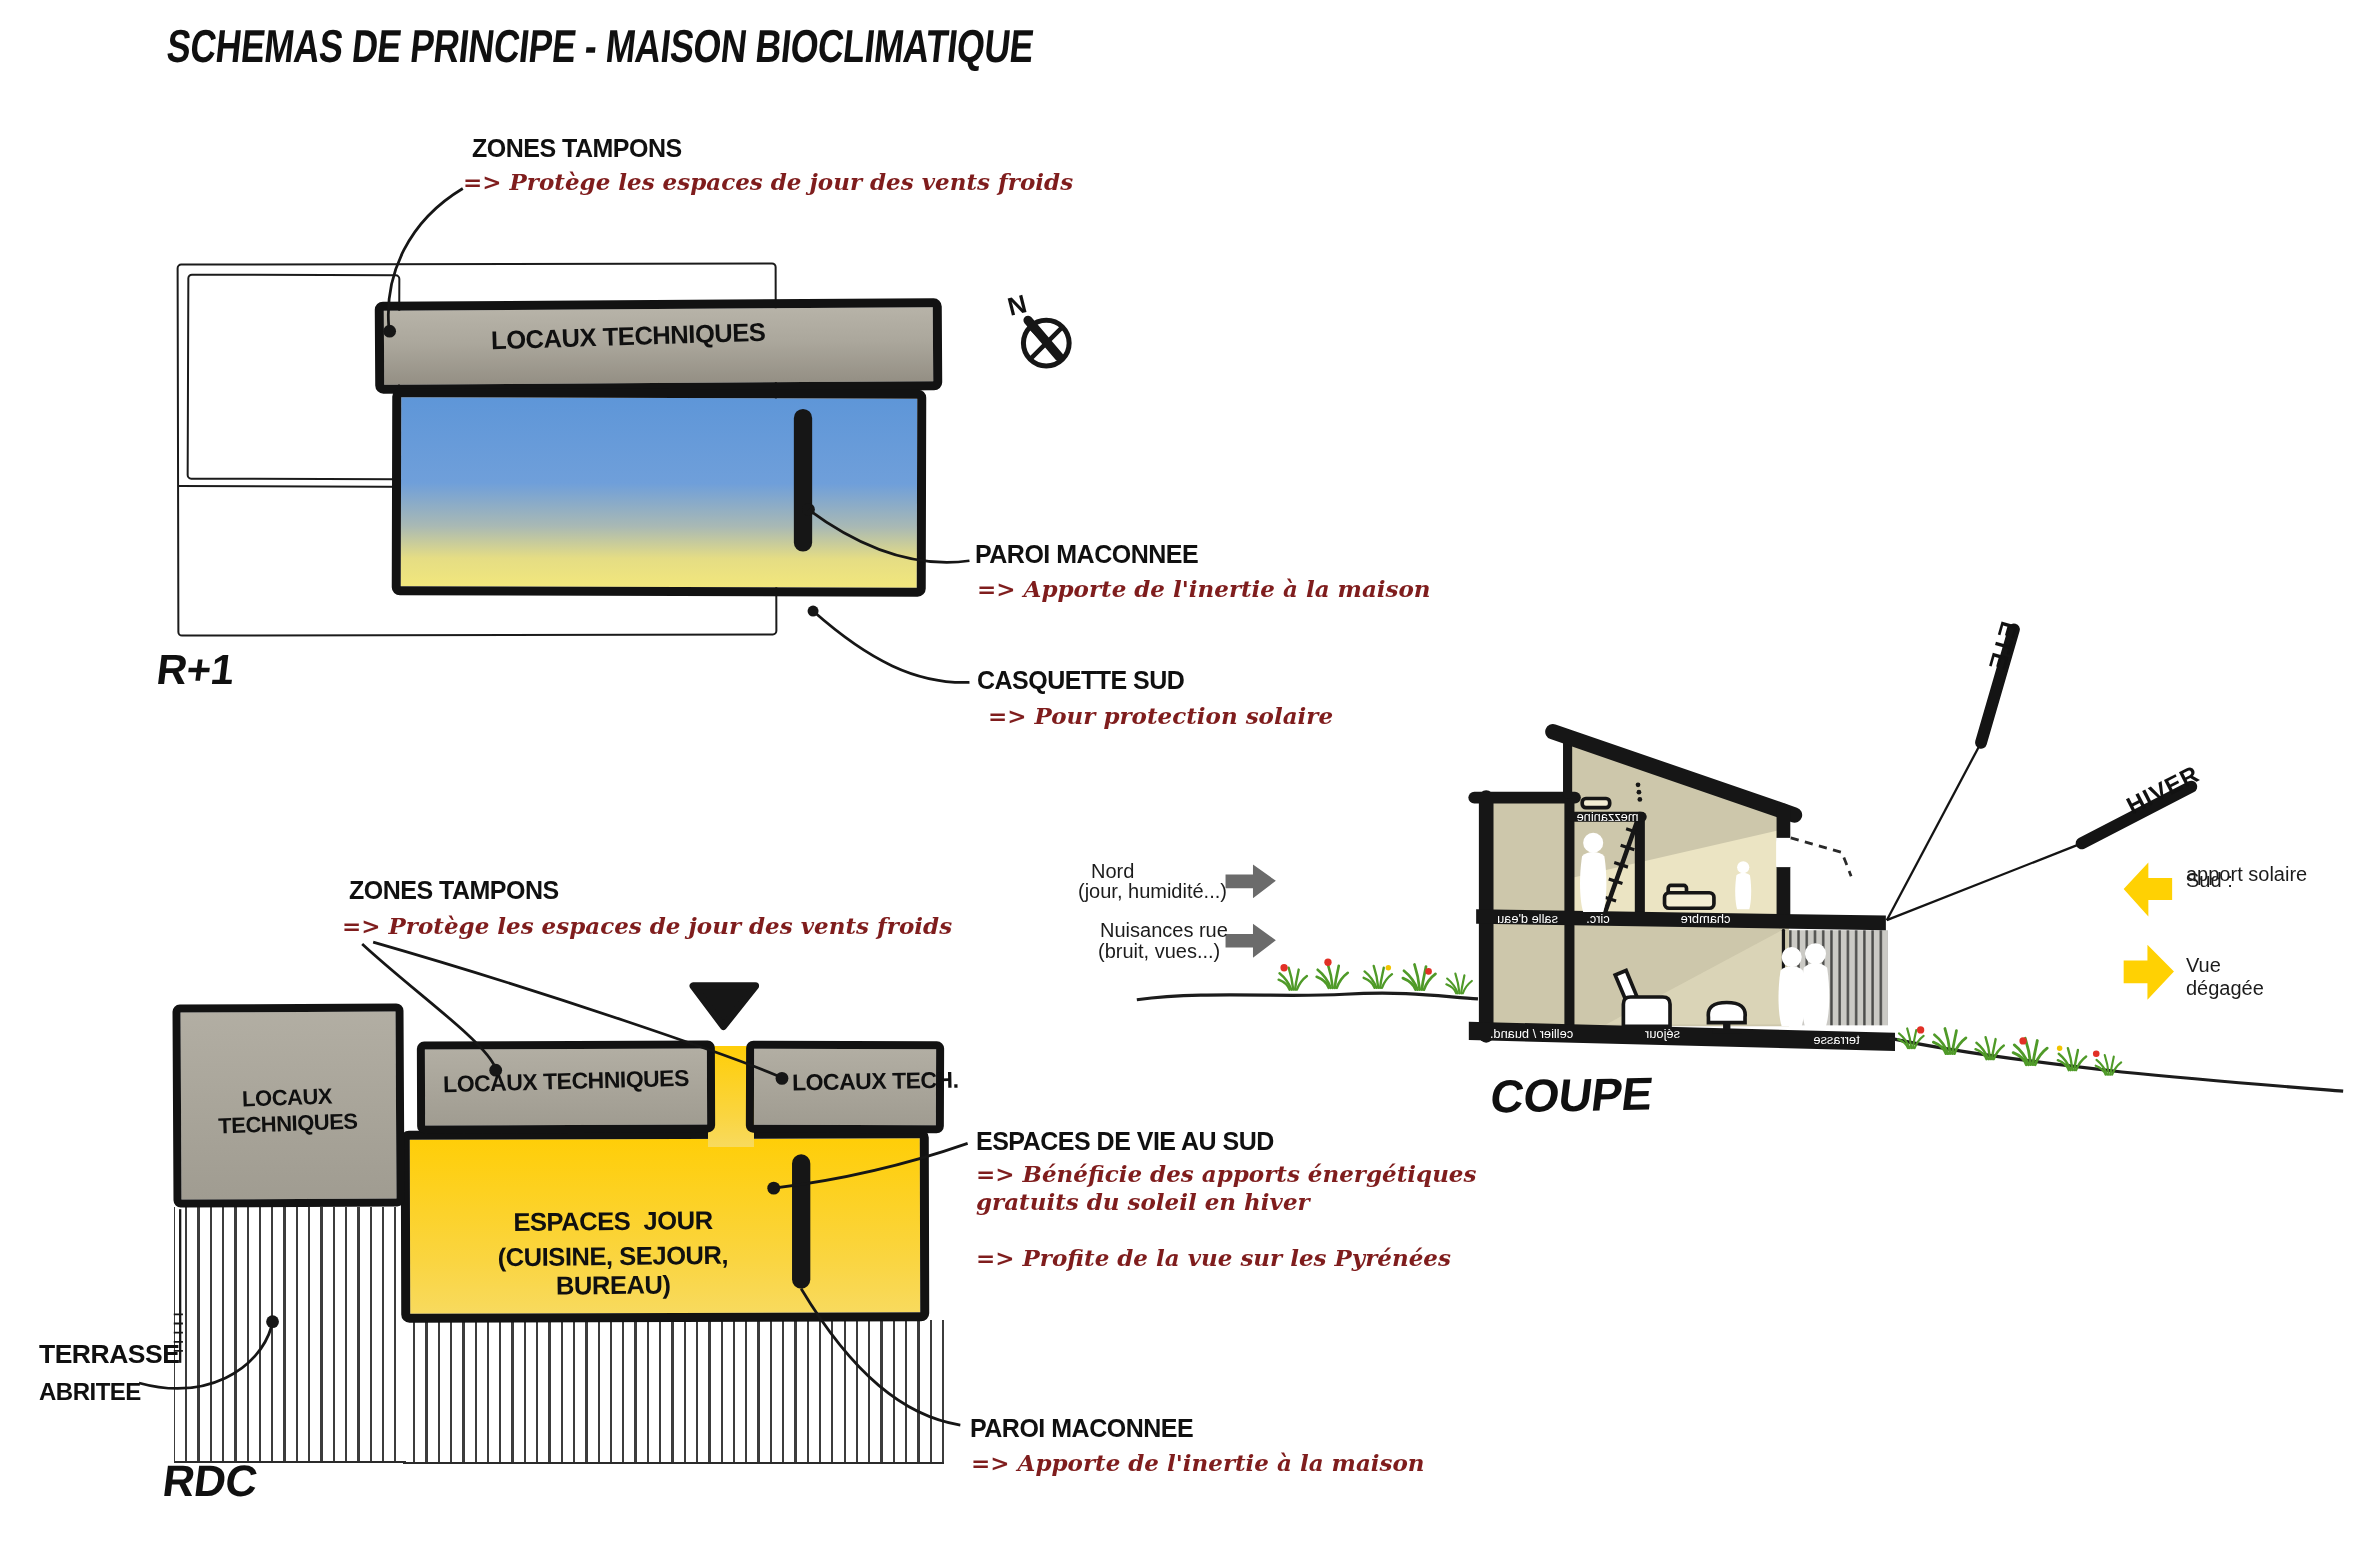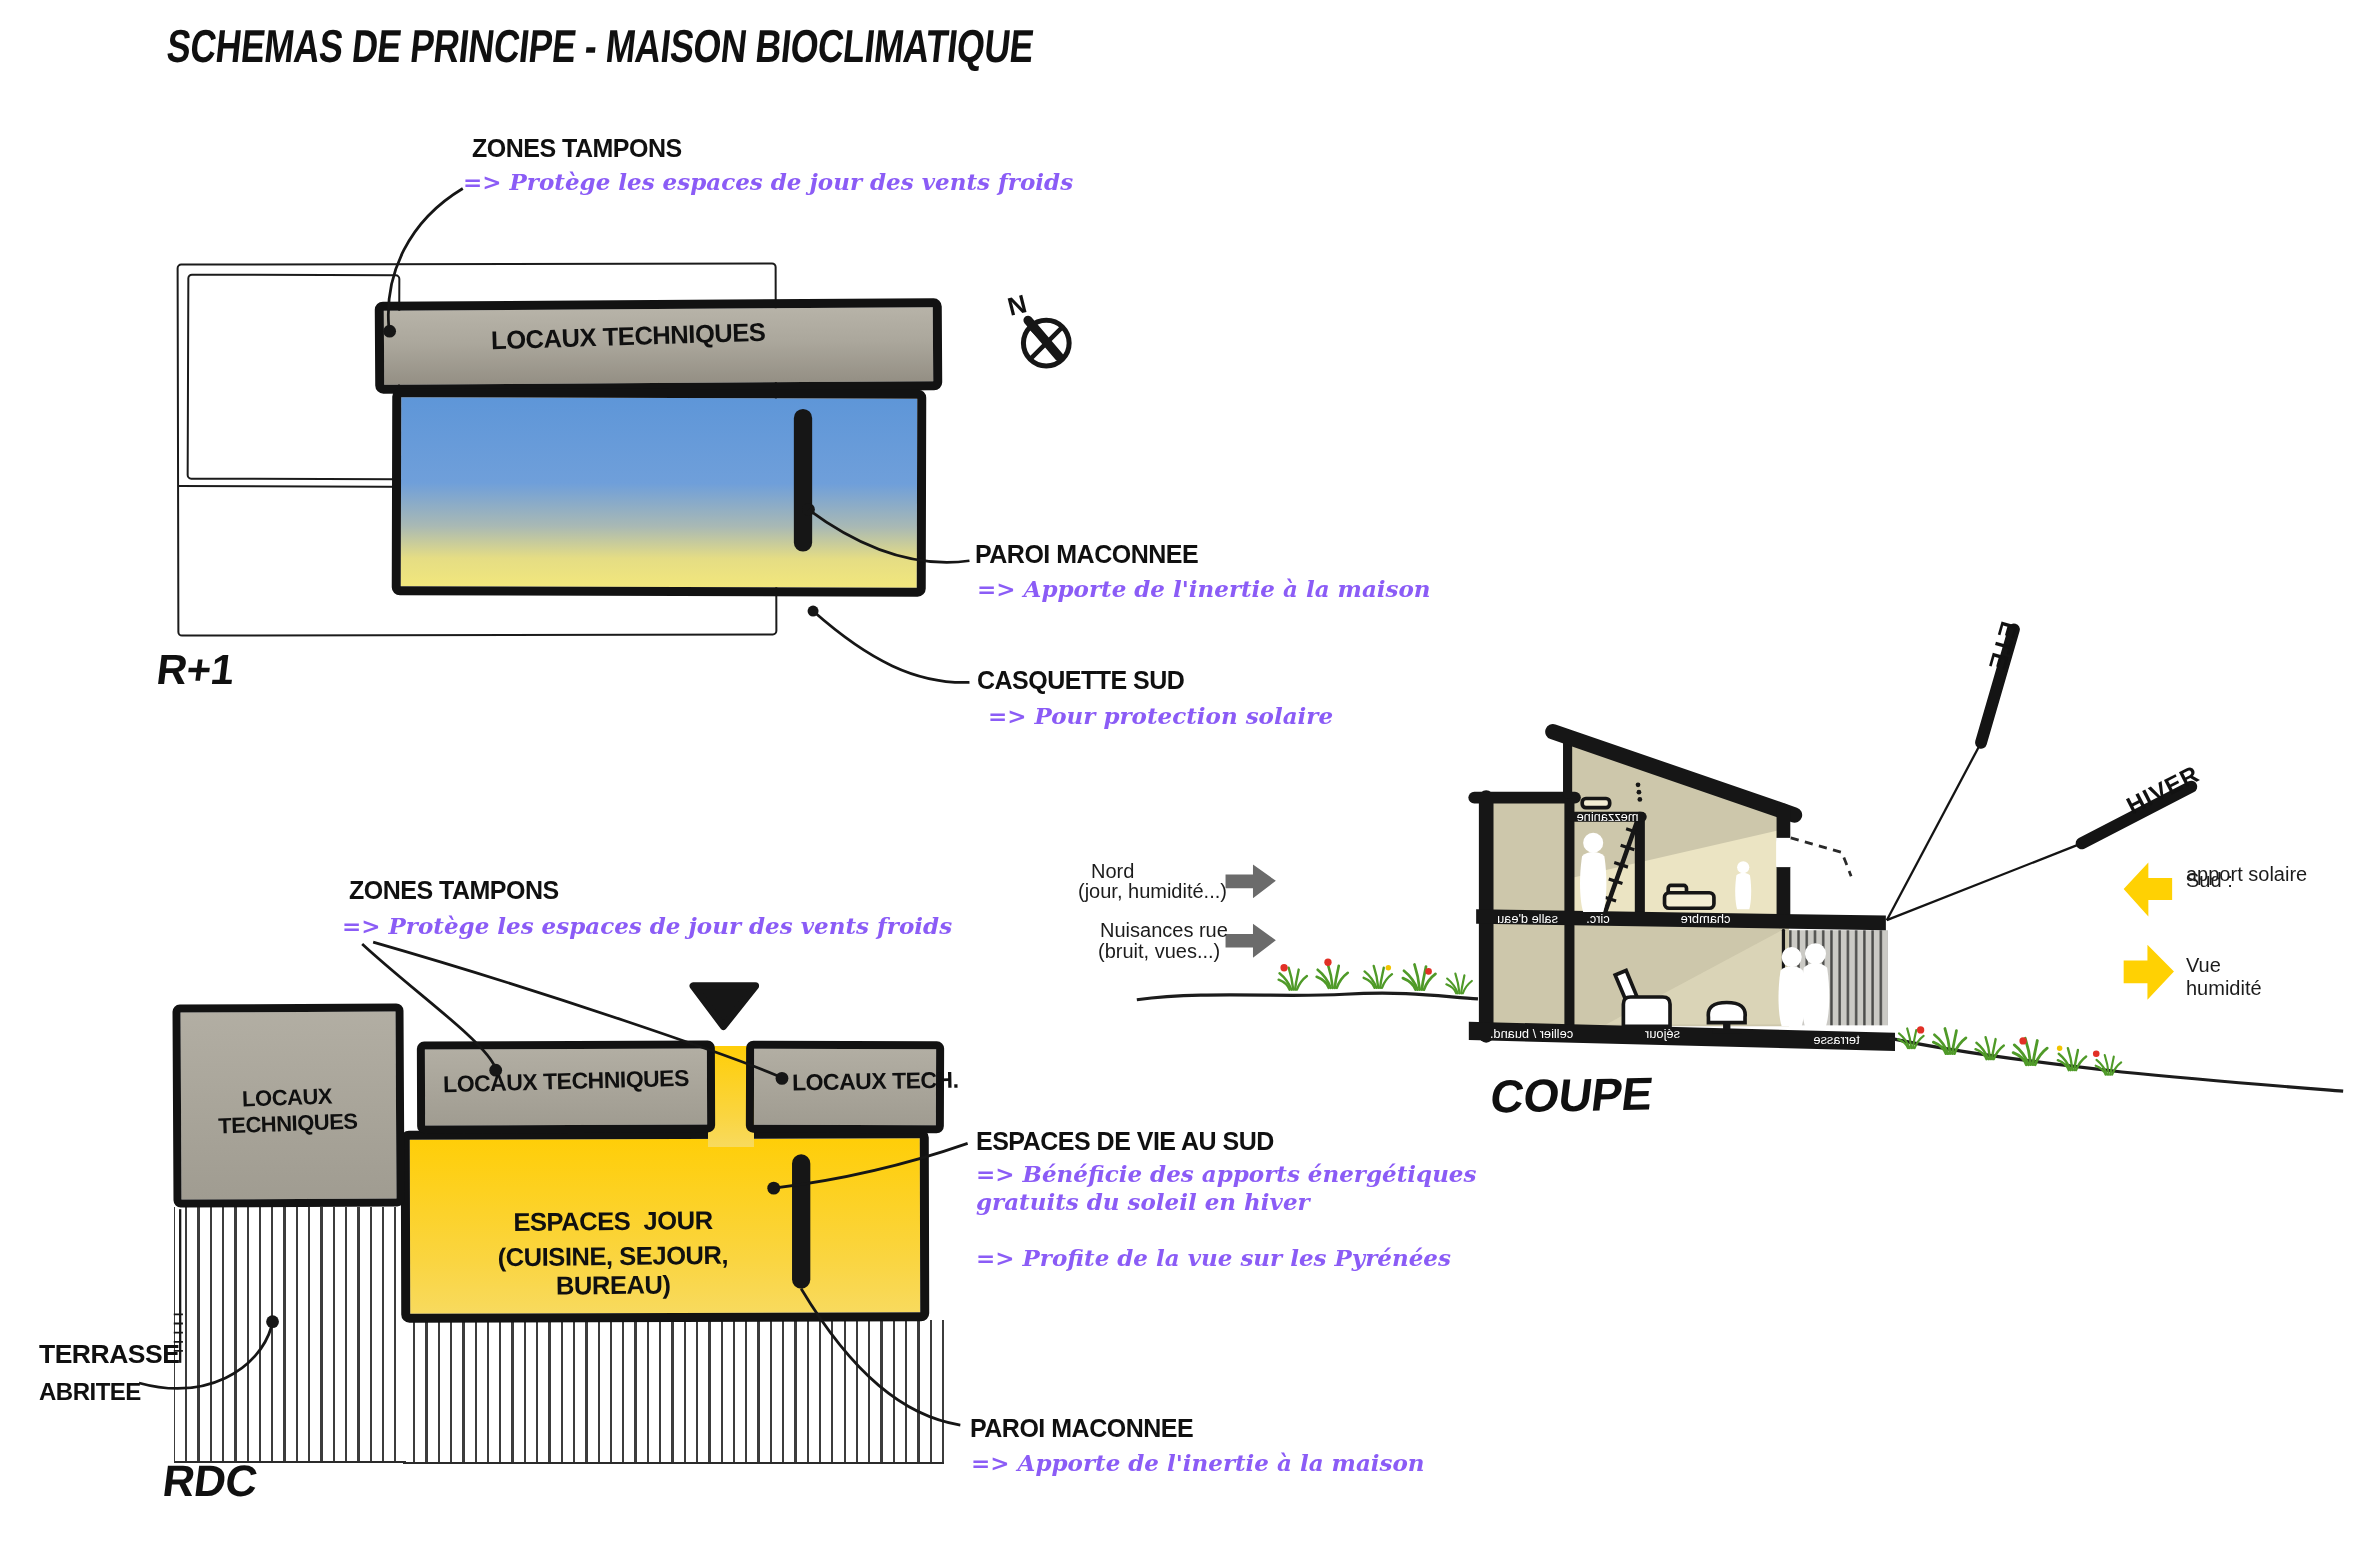--- a/index.html
+++ b/index.html
@@ -6,21 +6,21 @@
   #canvas{position:relative;width:2377px;height:1555px;background:#ffffff;overflow:hidden;
           font-family:"Liberation Sans",sans-serif;color:#111;}
   .abs{position:absolute;}
   .ws{white-space:pre;}
   
   .mk{font-family:"Liberation Sans",sans-serif;font-weight:700;color:#101010;letter-spacing:-0.5px;}
   .mk-big{font-size:42px;transform:skewX(-6deg) scaleY(1.08);transform-origin:left top;}
   .mk-title{font-size:25px;}
   .mk-room{font-size:25.6px;}
   
-  .script{font-family:"DejaVu Serif",serif;font-style:italic;font-weight:700;font-size:23px;color:#8b5cf6;}
+  .script{font-family:"DejaVu Serif",serif;font-style:italic;font-weight:700;font-size:23px;color:#7f1d1d;}
   
   .sk{border:2.7px solid #1b1b1b;border-radius:4.6px;background:transparent;z-index:5;}
   
   .vol{box-sizing:border-box;border:9.1px solid #121212;border-radius:8.2px;z-index:10;}
   .vol9{box-sizing:border-box;border:8.2px solid #121212;border-radius:7.3px;z-index:12;}
   .grayband{background:linear-gradient(180deg,#b7b3a8 0%,#aba79c 45%,#948f84 100%);}
   .grayflat{background:linear-gradient(180deg,#b2aea3 0%,#a09c91 100%);}
   .bluebox{background:linear-gradient(180deg,#5e96d8 0%,#6f9fda 45%,#a9b9b4 68%,#e5dd84 85%,#f2e77c 100%);}
   .yellowbox{background:linear-gradient(180deg,#ffce08 0%,#fad541 70%,#f8da5e 100%);}
   .hatch{background:repeating-linear-gradient(90deg,rgba(255,255,255,0) 0px,rgba(255,255,255,0) 10px,#3c3c3c 10px,#3c3c3c 12.3px);
@@ -110,21 +110,21 @@
   <div class="abs txt lbl-center" style="left:1969px;top:632px;width:68px;font-size:24px;font-weight:700;letter-spacing:0.9px;transform:rotate(106deg);">ETE</div>
   <div class="abs txt lbl-center" style="left:2119px;top:776px;width:88px;font-size:24px;font-weight:700;letter-spacing:0.9px;transform:rotate(-27deg);">HIVER</div>
 
   <div class="abs callout" style="left:1078px;top:861px;margin-left:13px;">Nord</div>
   <div class="abs callout" style="left:1078px;top:881px;">(jour, humidité...)</div>
   <div class="abs callout" style="left:1100px;top:920px;">Nuisances rue</div>
   <div class="abs callout" style="left:1098px;top:941px;">(bruit, vues...)</div>
   <div class="abs callout" style="left:2186px;top:870px;">Sud :</div>
   <div class="abs callout" style="left:2186px;top:864px;">apport solaire</div>
   <div class="abs callout" style="left:2186px;top:955px;">Vue</div>
-  <div class="abs callout" style="left:2186px;top:978px;">humidité</div>
+  <div class="abs callout" style="left:2186px;top:978px;">dégagée</div>
 
   <svg id="overlay" class="abs" width="2377" height="1555" viewBox="0 0 2599 1700">
     <defs>
       <pattern id="vhatch" width="9" height="10" patternUnits="userSpaceOnUse">
         <rect width="9" height="10" fill="#cbcac5"></rect>
         <rect x="3.2" width="2.6" height="10" fill="#4a4a48"></rect>
       </pattern>
       <g id="person" fill="#ffffff">
         <circle cx="0" cy="-62" r="9"></circle>
         <path d="M -10,-50 C -13,-30 -12,-10 -9,0 L 9,0 C 12,-10 13,-30 10,-50 C 5,-55 -5,-55 -10,-50 Z"></path>

